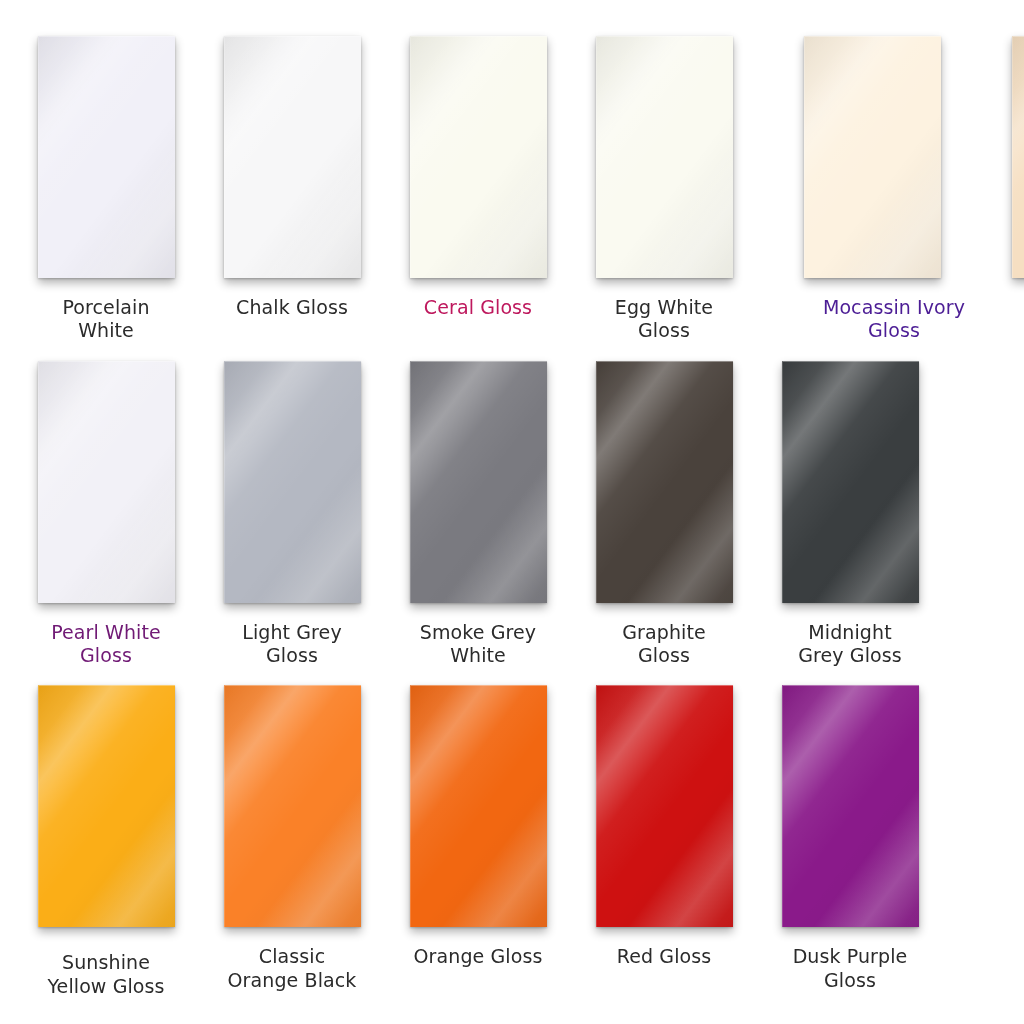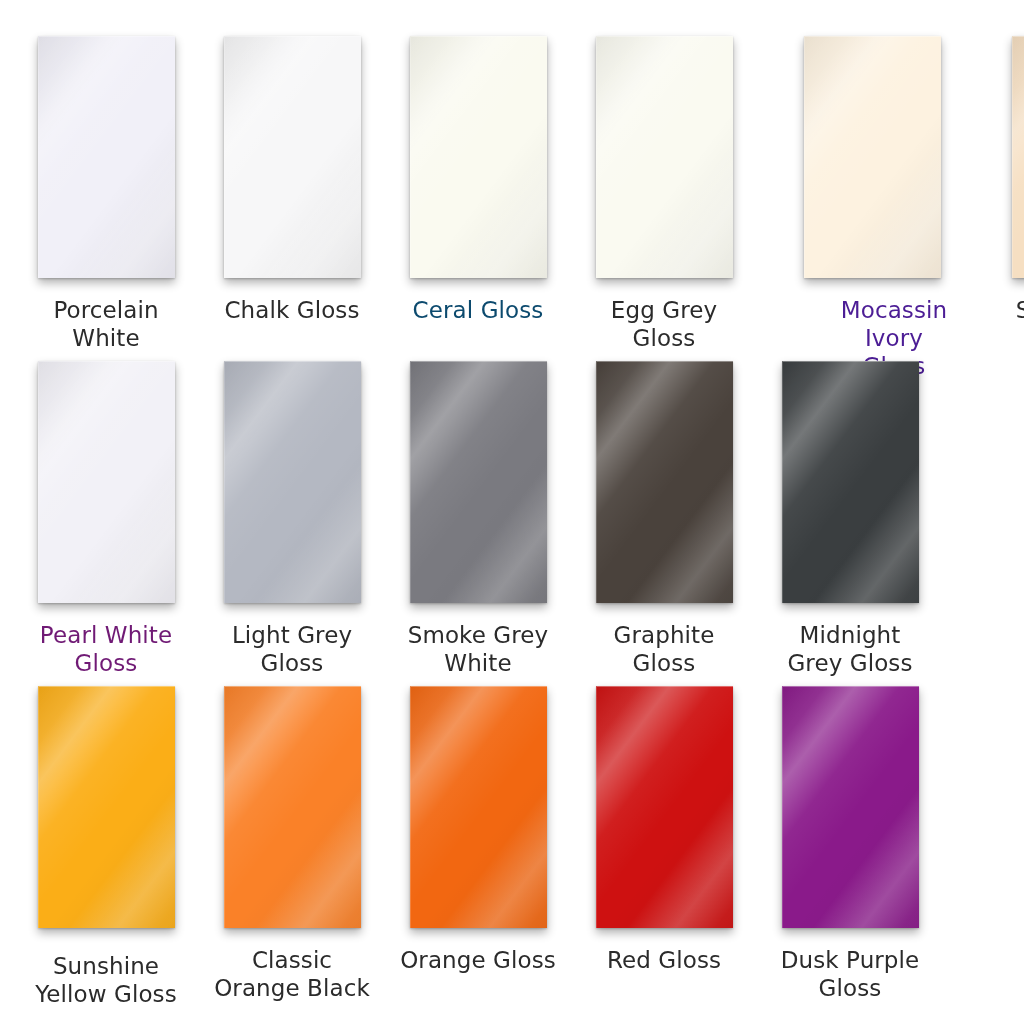--- a/index.html
+++ b/index.html
@@ -91,21 +91,21 @@
     inset: 0;
     border-top: 1px solid rgba(255,255,255,0.35);
     border-left: 1px solid rgba(255,255,255,0.18);
   }
 
   
   .chip-label {
     margin-top: 18px;
     width: 160px;
     text-align: center;
-    font-size: 23px;
+    font-size: 19px;
     line-height: 1.22;
     color: #2b2b2b;
     letter-spacing: 0.1px;
     white-space: pre-line;
     font-weight: 400;
   }
 </style>
 </head>
 <body style="background: rgb(255, 255, 255);">
 
@@ -133,31 +133,31 @@
       <div class="chip-label" style="color: rgb(43, 43, 43);">Chalk Gloss</div>
     </div>
 
     <div class="swatch-cell">
       <div class="chip">
         <div class="base" style="background: rgb(250, 250, 240);"></div>
         <div class="shade"></div>
         <div class="gloss"></div>
         <div class="edge"></div>
       </div>
-      <div class="chip-label" style="color: #0c4a6e;">Ceral Gloss</div>
+      <div class="chip-label" style="color: #be185d;">Ceral Gloss</div>
     </div>
 
     <div class="swatch-cell">
       <div class="chip">
         <div class="base" style="background: rgb(250, 250, 241);"></div>
         <div class="shade"></div>
         <div class="gloss"></div>
         <div class="edge"></div>
       </div>
-      <div class="chip-label" style="color: rgb(43, 43, 43);">Egg Grey
+      <div class="chip-label" style="color: rgb(43, 43, 43);">Egg White
 Gloss</div>
     </div>
 
     <div class="swatch-cell">
       <div class="chip">
         <div class="base" style="background: rgb(253, 242, 224);"></div>
         <div class="shade"></div>
         <div class="gloss"></div>
         <div class="edge"></div>
       </div>

